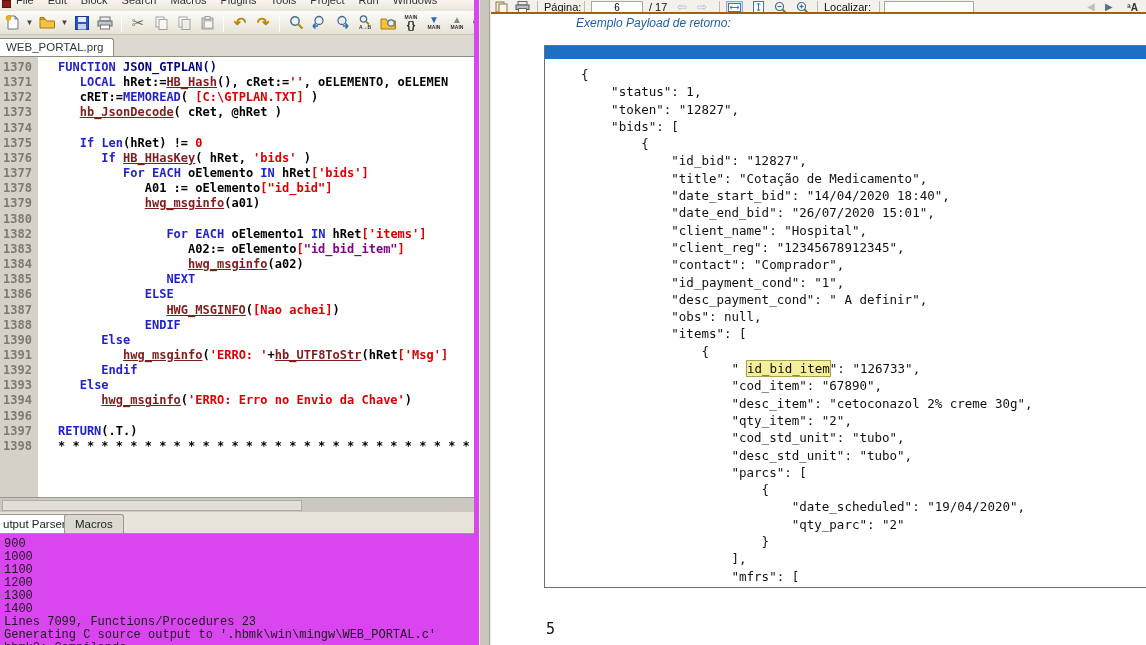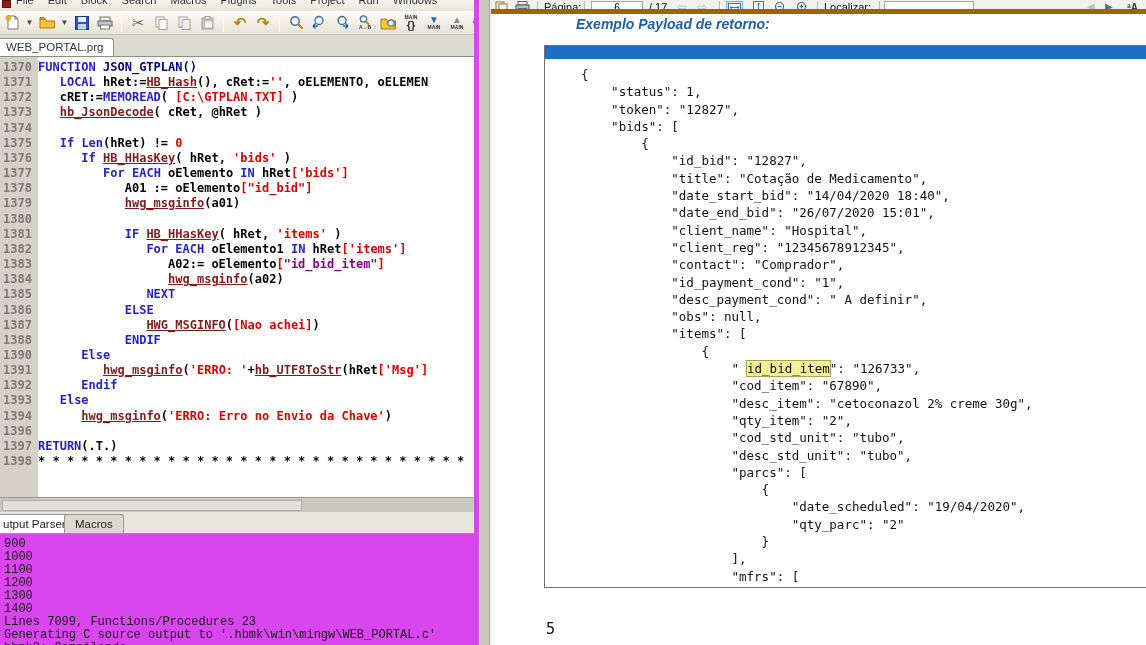--- a/index.html
+++ b/index.html
@@ -28,21 +28,21 @@
   .arrowup { color:#8a8a8a; font-size:10px; font-weight:bold; }
 
   .tabbar { position:absolute; left:0; top:35px; width:100%; height:22px; background:#DCD9D0; border-bottom:1px solid #8f8c84; overflow:hidden; }
   .tab-active { position:absolute; left:-5px; top:3px; height:19px; background:#FFFFFF; border:1px solid #8f8c84; border-bottom:none; border-radius:3px 3px 0 0; padding:2px 10px 0 10px; font-size:11.5px; color:#2f3a3a; }
 
   .codewrap { position:absolute; left:0; top:57px; width:100%; height:440px; background:#fff; overflow:hidden; }
   .gutter { position:absolute; left:0; top:0; width:38px; height:100%; background:#D5D1C8; }
   .codelines { position:absolute; left:0; top:0; width:100%; }
   .crow { height:15.17px; white-space:pre; }
   .crow .ln { display:inline-block; width:38px; padding-left:3px; background:#D5D1C8; color:#7c7a72; font:bold 12px "DejaVu Sans Mono", monospace; }
-  .crow .ctext { font:bold 12px "DejaVu Sans Mono", monospace; color:#000; padding-left:0; white-space:pre; }
+  .crow .ctext { font:bold 12px "DejaVu Sans Mono", monospace; color:#000; padding-left:0; white-space:pre;margin-left:20px; }
   .c-kw { color:#2222CC; }
   .c-fn { color:#7f1d1d;text-decoration:underline; }
   .c-nm { color:#000080; }
   .c-s  { color:#DD0000; }
   .c-p  { color:#880088; }
   .c-t  { color:#000000; }
 
   .hscroll { position:absolute; left:0; top:497px; width:100%; height:15px; background:#CBC8C0; border-top:1px solid #9a978f; }
   .hthumb { position:absolute; left:2px; top:2px; width:300px; height:11px; background:#E2DFD8; border:1px solid #AFACA4; }
 
@@ -52,33 +52,33 @@
   .btab.t2 { left:64px; }
 
   .output { position:absolute; left:0; top:533px; width:100%; height:112px; background:#d946ef; border-top:1px solid #9a978f; overflow:hidden; padding:3px 0 0 4px; }
   .orow { font:12px "Liberation Mono", monospace; color:#1a1a1a; height:13px; white-space:pre; }
 
   
   #divider { position:absolute; left:480px; top:0; width:10px; height:645px; background:#C9C6BE; border-right:1px solid #a8a59d; }
 
   
   #right { position:absolute; left:491px; top:0; width:655px; height:645px; background:#fff; overflow:hidden; }
-  .ptoolbar { position:absolute; left:0; top:0; width:100%; height:14px; background:#F3F1EB; border-bottom:5px solid #a16207; overflow:hidden; }
+  .ptoolbar { position:absolute; left:0; top:0; width:100%; height:14px; background:#F3F1EB; border-bottom:2px solid #a16207; overflow:hidden; }
   .pt { position:absolute; top:0; height:14px; display:flex; align-items:center; }
   .plabel { font-size:11px; color:#111; }
   .psep { position:absolute; top:1px; width:1px; height:12px; background:#BDBAB2; }
   .pinput { border:1px solid #ABA8A0; background:#fff; font-size:10px; text-align:center; height:13px; }
   .ghostarrow { color:#A9BFD6; font-size:12px; line-height:1; }
   .fitbtn { width:17px; height:13px; display:flex; align-items:center; justify-content:center; border:1px solid transparent; }
   .fitbtn.sel { background:#CDE6F9; border:1px solid #7FB2DD; }
   .navtri { font-size:10px; line-height:1; }
   .casebtn { font-size:10px; color:#333; font-weight:bold; }
 
   .pcontent { position:absolute; left:0; top:14px; width:100%; height:631px; background:#fff; overflow:hidden; }
-  .pheading { position:absolute; left:85px; top:2px; font-style:italic; font-weight:700; font-size:14px; color:#1F5FA8; }
+  .pheading { position:absolute; left:85px; top:2px; font-style:italic; font-weight:400; font-size:12px; color:#1F5FA8; }
   .codebox { position:absolute; left:53px; top:31px; width:610px; height:543px; border:1px solid #6f6f6f; background:#fff; overflow:hidden; }
   .bluebar { width:100%; height:13px; background:#1C6FC2; }
   .jsonbody { padding:8px 0 0 36px; }
   .jrow { font:12.5px "DejaVu Sans Mono", monospace; color:#111; height:17.3px; white-space:pre; }
   .c-hl { background:#F5EF9C; outline:1px solid #A8A34E;margin-left:8px; }
   .pagenum { position:absolute; left:55px; top:606px; font-size:15px; color:#111; font-family:"DejaVu Sans Mono", monospace; }
 
   svg { display:block; }
 </style>
 </head>
@@ -242,21 +242,20 @@
           <div class="crow"><span class="ln">1371</span><span class="ctext"><span class="c-t">   </span><span class="c-kw">LOCAL</span><span class="c-t"> hRet:=</span><span class="c-fn">HB_Hash</span><span class="c-t">(), cRet:=</span><span class="c-s">''</span><span class="c-t">, oELEMENTO, oELEMEN</span></span></div>
           <div class="crow"><span class="ln">1372</span><span class="ctext"><span class="c-t">   cRET:=</span><span class="c-kw">MEMOREAD</span><span class="c-t">( </span><span class="c-s">[C:\GTPLAN.TXT]</span><span class="c-t"> )</span></span></div>
           <div class="crow"><span class="ln">1373</span><span class="ctext"><span class="c-t">   </span><span class="c-fn">hb_JsonDecode</span><span class="c-t">( cRet, @hRet )</span></span></div>
           <div class="crow"><span class="ln">1374</span><span class="ctext"></span></div>
           <div class="crow"><span class="ln">1375</span><span class="ctext"><span class="c-t">   </span><span class="c-kw">If</span><span class="c-t"> </span><span class="c-kw">Len</span><span class="c-t">(hRet) != </span><span class="c-s">0</span></span></div>
           <div class="crow"><span class="ln">1376</span><span class="ctext"><span class="c-t">      </span><span class="c-kw">If</span><span class="c-t"> </span><span class="c-fn">HB_HHasKey</span><span class="c-t">( hRet, </span><span class="c-s">'bids'</span><span class="c-t"> )</span></span></div>
           <div class="crow"><span class="ln">1377</span><span class="ctext"><span class="c-t">         </span><span class="c-kw">For</span><span class="c-t"> </span><span class="c-kw">EACH</span><span class="c-t"> oElemento </span><span class="c-kw">IN</span><span class="c-t"> hRet</span><span class="c-s">['bids']</span></span></div>
           <div class="crow"><span class="ln">1378</span><span class="ctext"><span class="c-t">            A01 := oElemento</span><span class="c-s">["id_bid"]</span></span></div>
           <div class="crow"><span class="ln">1379</span><span class="ctext"><span class="c-t">            </span><span class="c-fn">hwg_msginfo</span><span class="c-t">(a01)</span></span></div>
           <div class="crow"><span class="ln">1380</span><span class="ctext"></span></div>
-          <div class="crow"><span class="ln">1381</span><span class="ctext"><span class="c-t">            </span><span class="c-kw">IF</span><span class="c-t"> </span><span class="c-fn">HB_HHasKey</span><span class="c-t">( hRet, </span><span class="c-s">'items'</span><span class="c-t"> )</span></span></div>
           <div class="crow"><span class="ln">1382</span><span class="ctext"><span class="c-t">               </span><span class="c-kw">For</span><span class="c-t"> </span><span class="c-kw">EACH</span><span class="c-t"> oElemento1 </span><span class="c-kw">IN</span><span class="c-t"> hRet</span><span class="c-s">['items']</span></span></div>
           <div class="crow"><span class="ln">1383</span><span class="ctext"><span class="c-t">                  A02:= oElemento</span><span class="c-s">[</span><span class="c-p">"id_bid_item"</span><span class="c-s">]</span></span></div>
           <div class="crow"><span class="ln">1384</span><span class="ctext"><span class="c-t">                  </span><span class="c-fn">hwg_msginfo</span><span class="c-t">(a02)</span></span></div>
           <div class="crow"><span class="ln">1385</span><span class="ctext"><span class="c-t">               </span><span class="c-kw">NEXT</span></span></div>
           <div class="crow"><span class="ln">1386</span><span class="ctext"><span class="c-t">            </span><span class="c-kw">ELSE</span></span></div>
           <div class="crow"><span class="ln">1387</span><span class="ctext"><span class="c-t">               </span><span class="c-fn">HWG_MSGINFO</span><span class="c-t">(</span><span class="c-s">[Nao achei]</span><span class="c-t">)</span></span></div>
           <div class="crow"><span class="ln">1388</span><span class="ctext"><span class="c-t">            </span><span class="c-kw">ENDIF</span></span></div>
           <div class="crow"><span class="ln">1390</span><span class="ctext"><span class="c-t">      </span><span class="c-kw">Else</span></span></div>
           <div class="crow"><span class="ln">1391</span><span class="ctext"><span class="c-t">         </span><span class="c-fn">hwg_msginfo</span><span class="c-t">(</span><span class="c-s">'ERRO: '</span><span class="c-t">+</span><span class="c-fn">hb_UTF8ToStr</span><span class="c-t">(hRet</span><span class="c-s">['Msg']</span></span></div>
           <div class="crow"><span class="ln">1392</span><span class="ctext"><span class="c-t">      </span><span class="c-kw">Endif</span></span></div>

